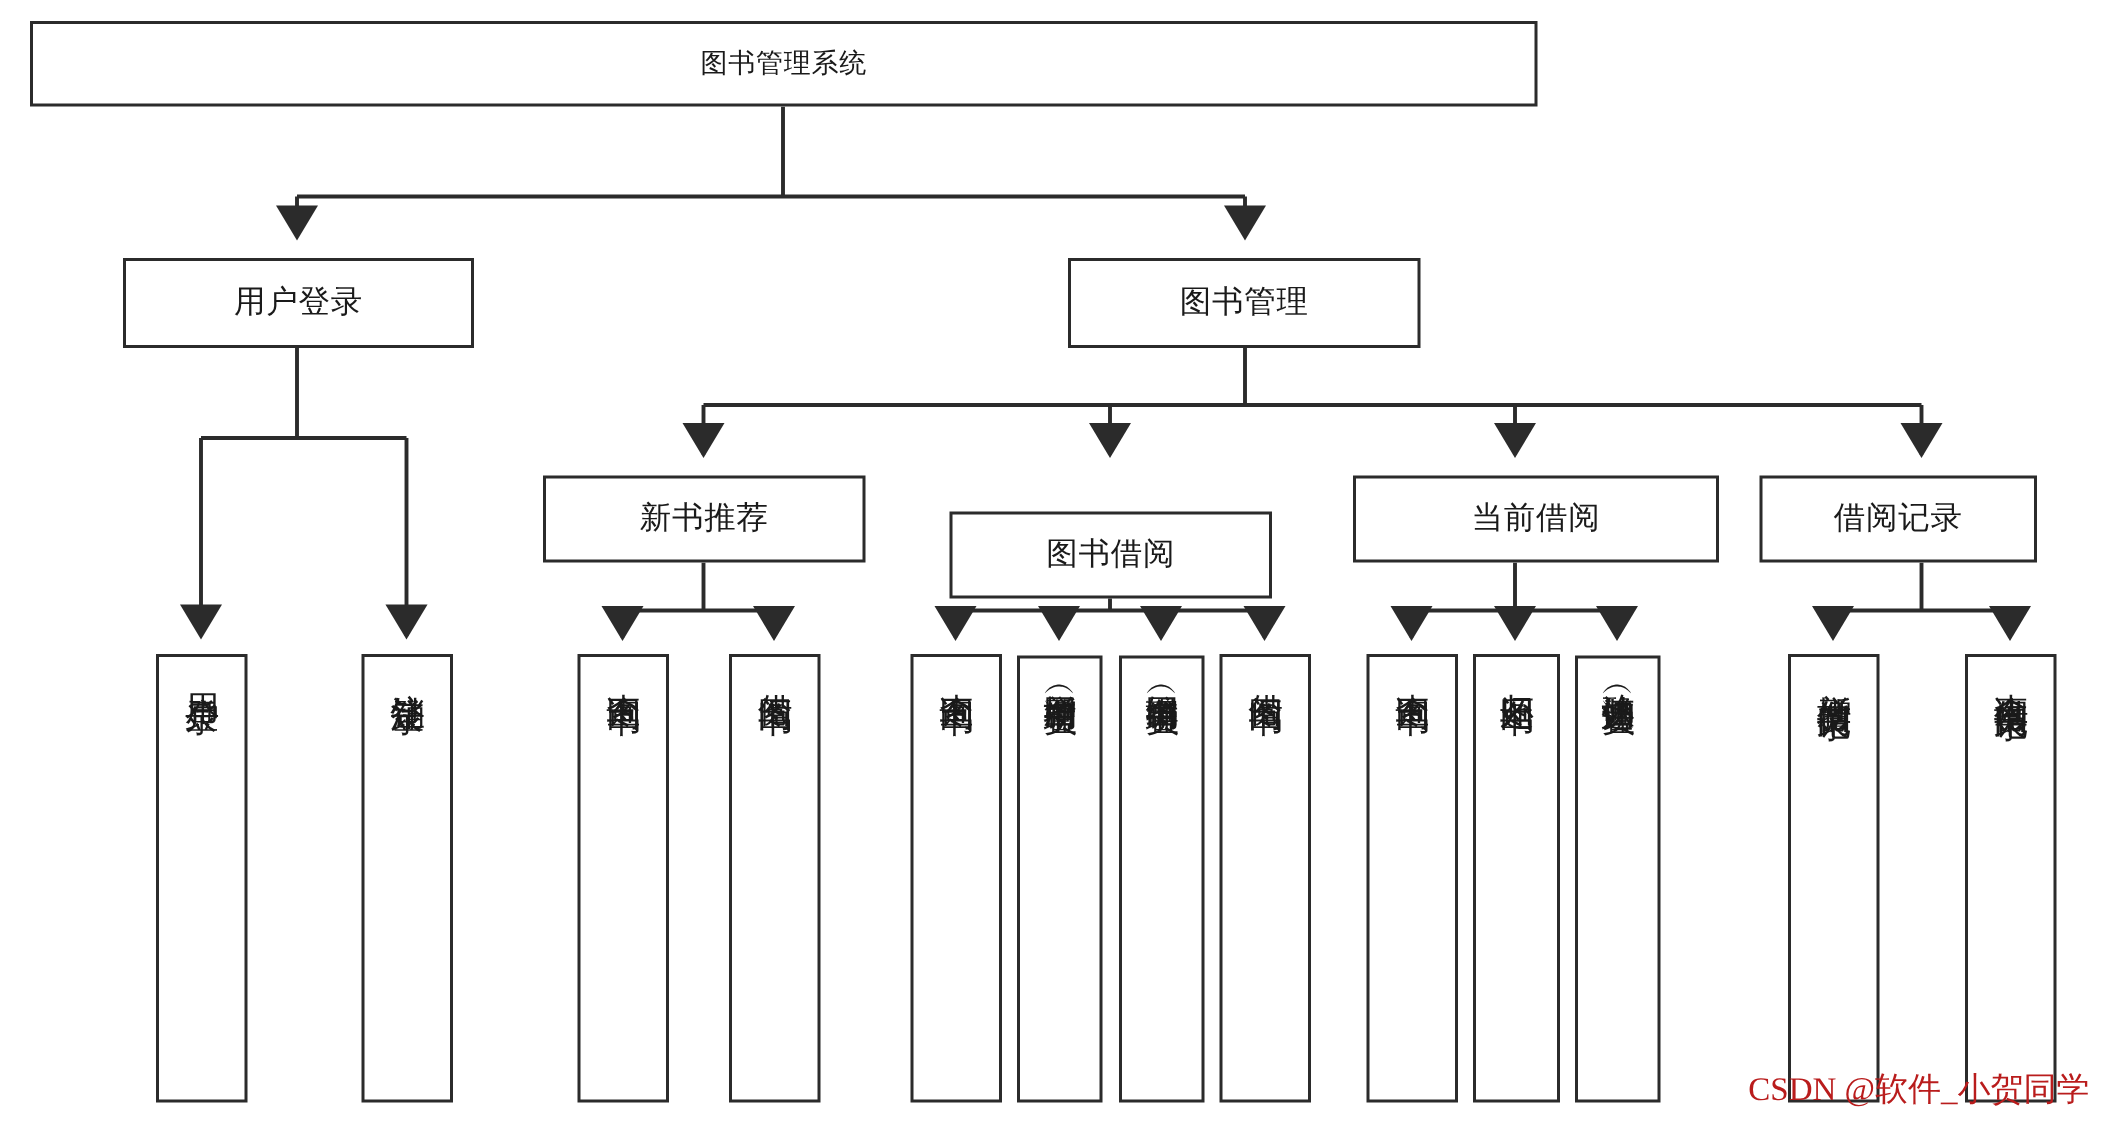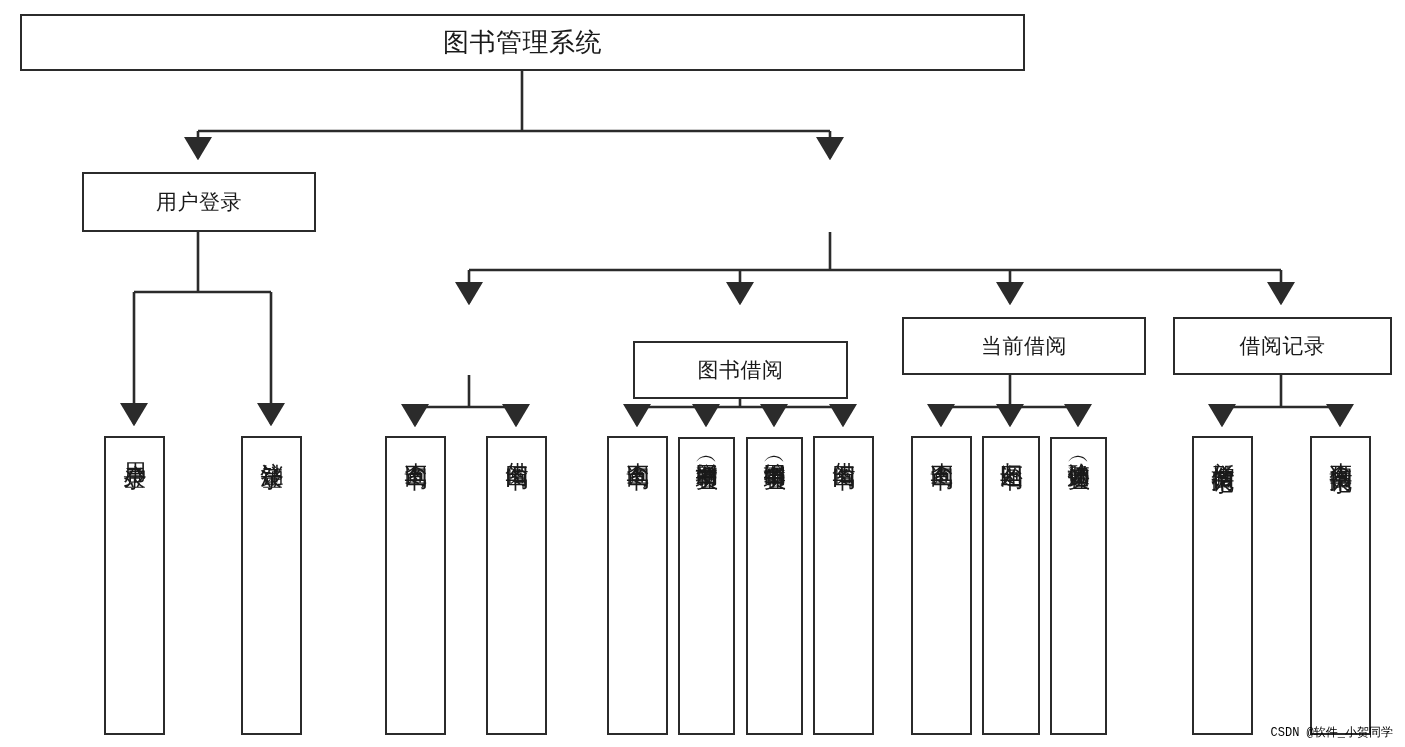--- a/index.html
+++ b/index.html
@@ -57,30 +57,30 @@
     font-size: 23px;
     line-height: 1.12;
     letter-spacing: 2px;
     white-space: nowrap;
   }
   .node.vertical.tall .node-label {
     font-size: 22px;
     letter-spacing: 1px;
   }
   .node.root .node-label {
-    font-size: 26px;
+    font-size: 18px;
   }
   .watermark {
     position: absolute;
     right: 12px;
     bottom: 6px;
-    font-size: 12px;
-    color: #000000;
+    font-size: 22px;
+    color: #b91c1c;
     white-space: nowrap;
-    font-family: Liberation Mono, monospace;
+    font-family: Liberation Serif, serif;
   }
 </style>
 </head>
 <body>
 
 <div id="canvas">
 
   <svg id="wires" viewBox="0 0 1405 747" xmlns="http://www.w3.org/2000/svg">
     <defs>
       <marker id="arrow" viewBox="0 0 10 12" refX="9" refY="6" markerWidth="9" markerHeight="11" orient="auto-start-reverse">
@@ -131,28 +131,34 @@
     </g>
   </svg>
 
   <div class="node horizontal root" style="left:20px; top:14px; width:1005px; height:57px;">
     <span class="node-label">图书管理系统</span>
   </div>
 
   <div class="node horizontal" style="left:82px; top:172px; width:234px; height:60px;">
     <span class="node-label">用户登录</span>
   </div>
-
+  <div class="node horizontal" style="left:712px; top:172px; width:235px; height:60px;">
+    <span class="node-label">图书管理</span>
+  </div>
+
+  <div class="node horizontal" style="left:362px; top:317px; width:215px; height:58px;">
+    <span class="node-label">新书推荐</span>
+  </div>
   <div class="node horizontal" style="left:633px; top:317px; width:215px; height:58px;margin-top:24px;">
     <span class="node-label">图书借阅</span>
   </div>
   <div class="node horizontal" style="left:902px; top:317px; width:244px; height:58px;">
     <span class="node-label">当前借阅</span>
   </div>
-  <div class="node horizontal" style="left:1173px; top:317px; width:219px; height:58px;">
+  <div class="node horizontal" style="left:1173px; top:317px; width:185px; height:58px;">
     <span class="node-label">借阅记录</span>
   </div>
 
   <div class="node vertical" style="left:104px; top:436px; width:61px; height:299px;">
     <span class="node-label">用户登录</span>
   </div>
   <div class="node vertical" style="left:241px; top:436px; width:61px; height:299px;">
     <span class="node-label">注销登录</span>
   </div>
 

